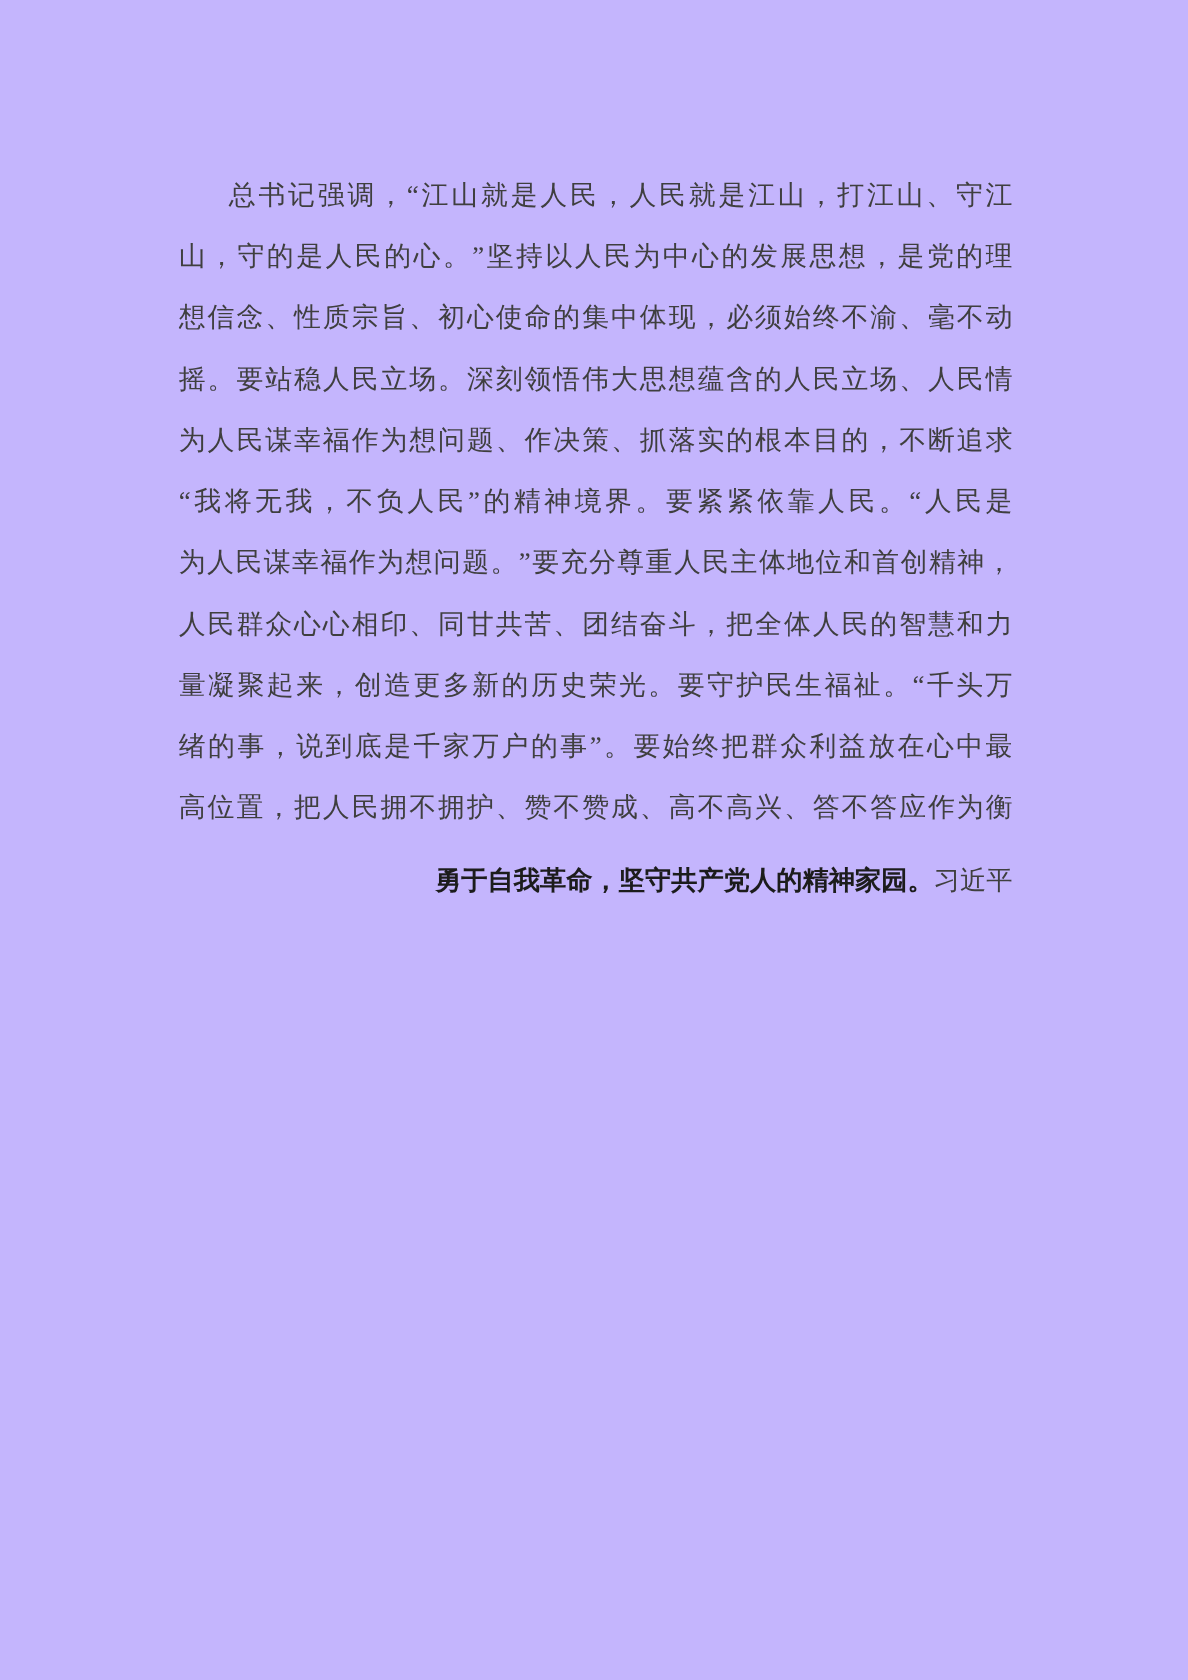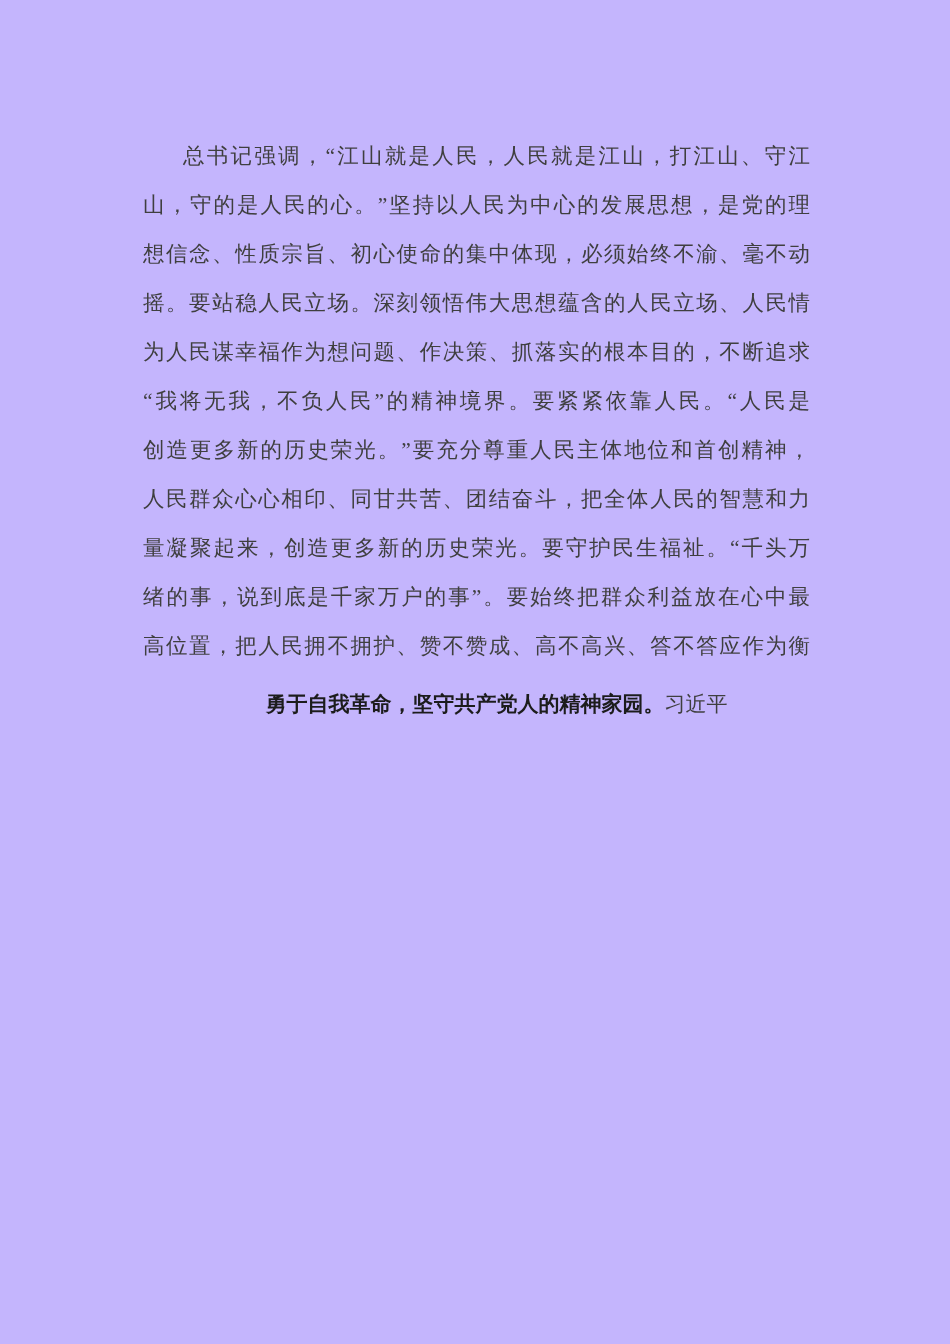--- a/index.html
+++ b/index.html
@@ -34,21 +34,21 @@
     text-indent: 40px;
   }
   .t-line.short {
     text-align-last: left;
   }
   .closing {
     margin-top: 9px;
     font-size: 21px;
     line-height: 49px;
     text-indent: 40px;
-    text-align: center;
+    text-align: right;
   }
   .closing .bold {
     font-weight: bold;
     color: #1c1c1c;
   }
   .closing .author {
     font-weight: normal;
     color: #3f3f3f;
   }
 </style>
@@ -56,21 +56,21 @@
 <body>
 
 <div class="page">
   <div class="doc-body">
     <div class="t-line first">总书记强调，“江山就是人民，人民就是江山，打江山、守江</div>
     <div class="t-line">山，守的是人民的心。”坚持以人民为中心的发展思想，是党的理</div>
     <div class="t-line">想信念、性质宗旨、初心使命的集中体现，必须始终不渝、毫不动</div>
     <div class="t-line">摇。要站稳人民立场。深刻领悟伟大思想蕴含的人民立场、人民情</div>
     <div class="t-line">为人民谋幸福作为想问题、作决策、抓落实的根本目的，不断追求</div>
     <div class="t-line">“我将无我，不负人民”的精神境界。要紧紧依靠人民。“人民是</div>
-    <div class="t-line">创造更多新的历史荣光。”要充分尊重人民主体地位和首创精神，</div>
+    <div class="t-line">为人民谋幸福作为想问题。”要充分尊重人民主体地位和首创精神，</div>
     <div class="t-line">人民群众心心相印、同甘共苦、团结奋斗，把全体人民的智慧和力</div>
     <div class="t-line">量凝聚起来，创造更多新的历史荣光。要守护民生福祉。“千头万</div>
     <div class="t-line">绪的事，说到底是千家万户的事”。要始终把群众利益放在心中最</div>
     <div class="t-line">高位置，把人民拥不拥护、赞不赞成、高不高兴、答不答应作为衡</div>
     <div class="closing">
       <span class="bold">勇于自我革命，坚守共产党人的精神家园。</span><span class="author">习近平</span>
     </div>
   </div>
 </div>
 

